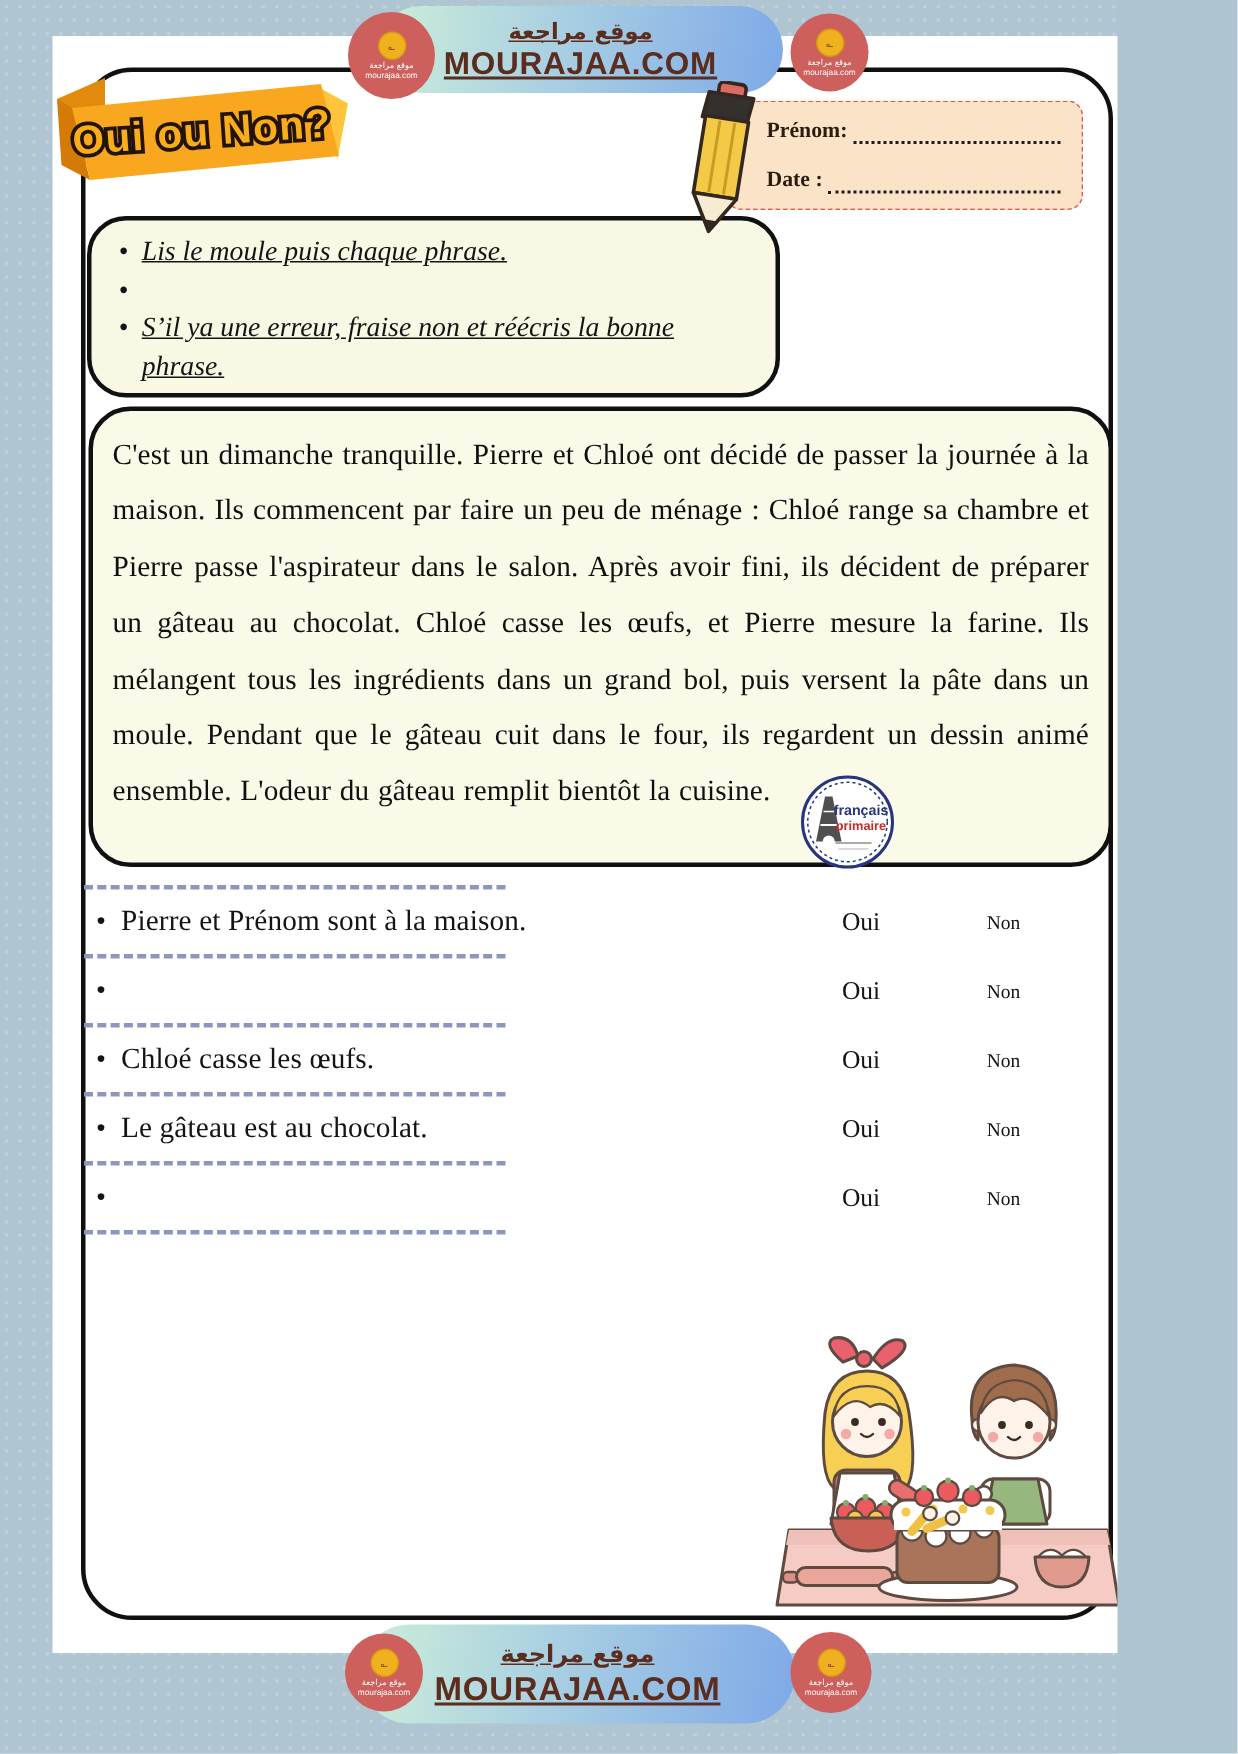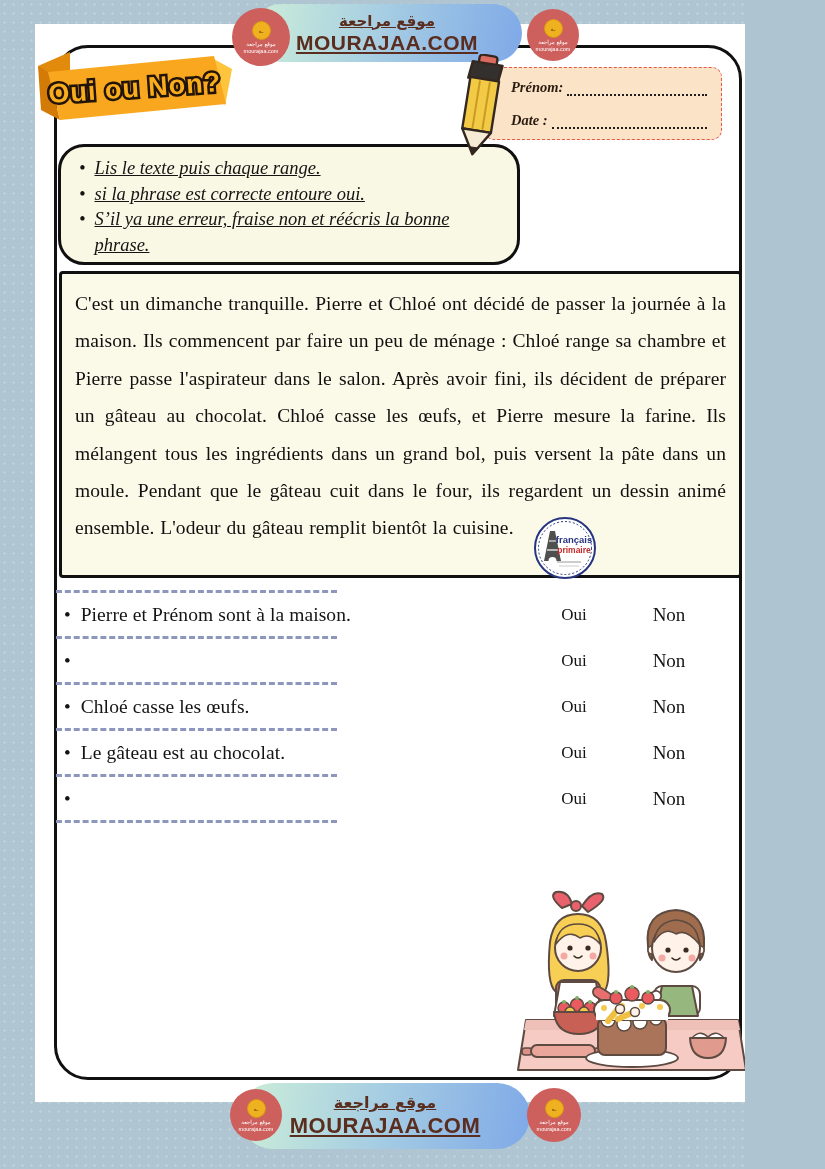--- a/index.html
+++ b/index.html
@@ -67,56 +67,56 @@
   .pencil{ position:absolute; left:449px; top:54px; width:64px; height:104px; z-index:6; }
 
   
   .info-box{
     position:absolute; left:484px; top:67px; width:238px; height:73px; z-index:5;
     background:#fbe3c8; border:1.6px dashed #e2584b; border-radius:10px;
     padding:11px 14px 10px 26px; display:flex; flex-direction:column; justify-content:space-between;
   }
   .info-row{ display:flex; align-items:flex-end; gap:4px; }
   .info-label{
-    font-style:italic; font-weight:bold; font-size:14.5px; color:#2b1c10; white-space:nowrap;
+    font-weight:bold; font-size:14.5px; color:#2b1c10; white-space:nowrap;
   }
   .info-line{ flex:1; border-bottom:2px dotted #1d1d1d; height:15px; }
 
   
   .instructions{
     position:absolute; left:58px; top:144px; width:462px; height:121px; z-index:2;
     background:#f9f8e4; border:3px solid #101010; border-radius:26px;
     padding:9px 14px 6px 18px;
   }
   .instructions .item{
     display:flex; gap:9px; font-style:italic; font-size:18.5px; line-height:25.5px; color:#141414;
   }
   .instructions .item .dot{ flex:0 0 auto; }
   .instructions .item .txt{ text-decoration:underline; }
 
   
   .reading{
     position:absolute; left:59px; top:271px; width:683px; height:307px; z-index:2;
-    background:#fbfae8; border:3.5px solid #101010; border-radius:4px;
+    background:#fbfae8; border:3.5px solid #101010; border-radius:28px;
     padding:11px 13px 10px 13px;
   }
   .reading p{
     font-size:19.5px; line-height:37.4px; color:#101010; text-align:justify;
     letter-spacing:.1px; word-spacing:.8px;
   }
   .stamp{ position:absolute; left:533px; top:516px; width:64px; height:64px; z-index:3; }
 
   
   .questions{ position:absolute; left:56px; top:590px; width:660px; z-index:2; }
   .q-divider{ width:281px; border-top:3px dashed #8d97be; height:0; }
   .q-row{ position:relative; height:43px; display:flex; align-items:center; }
   .q-bullet{ font-size:19px; color:#141414; margin:0 10px 0 8px; }
   .q-label{ font-size:19.5px; color:#141414; letter-spacing:.1px; }
   .q-oui{ position:absolute; left:492px; width:52px; text-align:center; font-size:17px; color:#141414; }
-  .q-non{ position:absolute; left:586px; width:54px; text-align:center; font-size:19px; color:#141414; }
+  .q-non{ position:absolute; left:586px; width:54px; text-align:center; font-size:13px; color:#141414; }
 
   
   .kids{ position:absolute; left:516px; top:888px; width:232px; height:192px; z-index:6; }
 </style>
 </head>
 <body>
 
 <div class="stage">
 
   <div class="sheet"></div>
@@ -164,25 +164,24 @@
     </div>
     <div class="info-row">
       <span class="info-label">Date :</span>
       <span class="info-line"></span>
     </div>
   </div>
 
   <div class="instructions">
     <div class="item">
       <span class="dot">•</span>
-      <span class="txt">Lis le texte puis chaque range.</span>
+      <span class="txt">Lis le moule puis chaque phrase.</span>
     </div>
     <div class="item">
       <span class="dot">•</span>
-      <span class="txt">si la phrase est correcte entoure oui.</span>
     </div>
     <div class="item">
       <span class="dot">•</span>
       <span class="txt">S’il ya une erreur, fraise non et réécris la bonne phrase.</span>
     </div>
   </div>
 
   <div class="reading">
     <p>C'est un dimanche tranquille. Pierre et Chloé ont décidé de passer la journée à la maison. Ils commencent par faire un peu de ménage : Chloé range sa chambre et Pierre passe l'aspirateur dans le salon. Après avoir fini, ils décident de préparer un gâteau au chocolat. Chloé casse les œufs, et Pierre mesure la farine. Ils mélangent tous les ingrédients dans un grand bol, puis versent la pâte dans un moule. Pendant que le gâteau cuit dans le four, ils regardent un dessin animé ensemble. L'odeur du gâteau remplit bientôt la cuisine.</p>
   </div>

